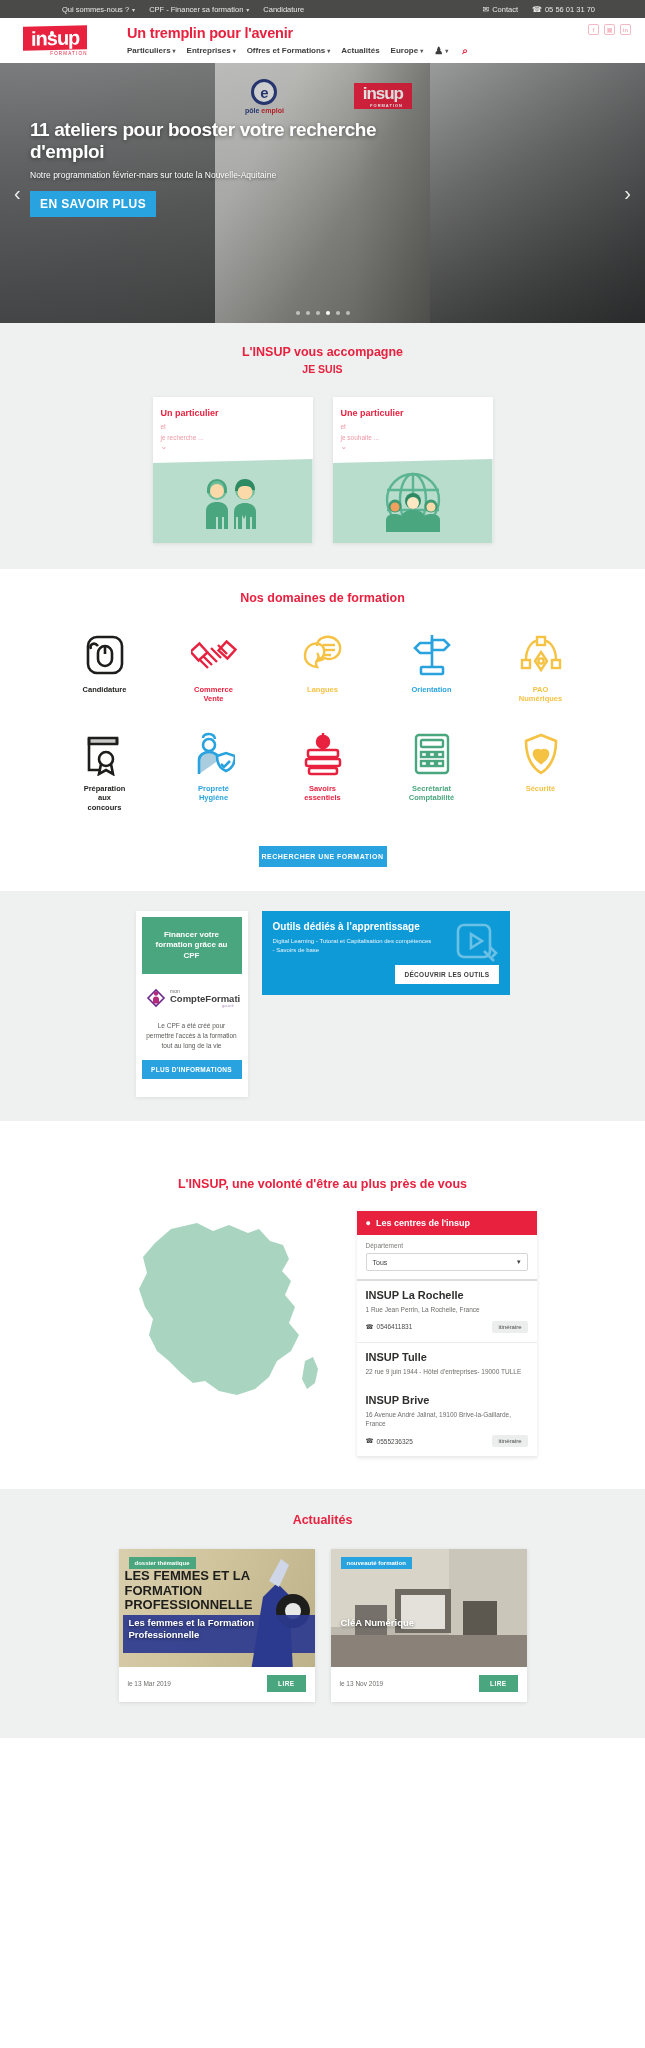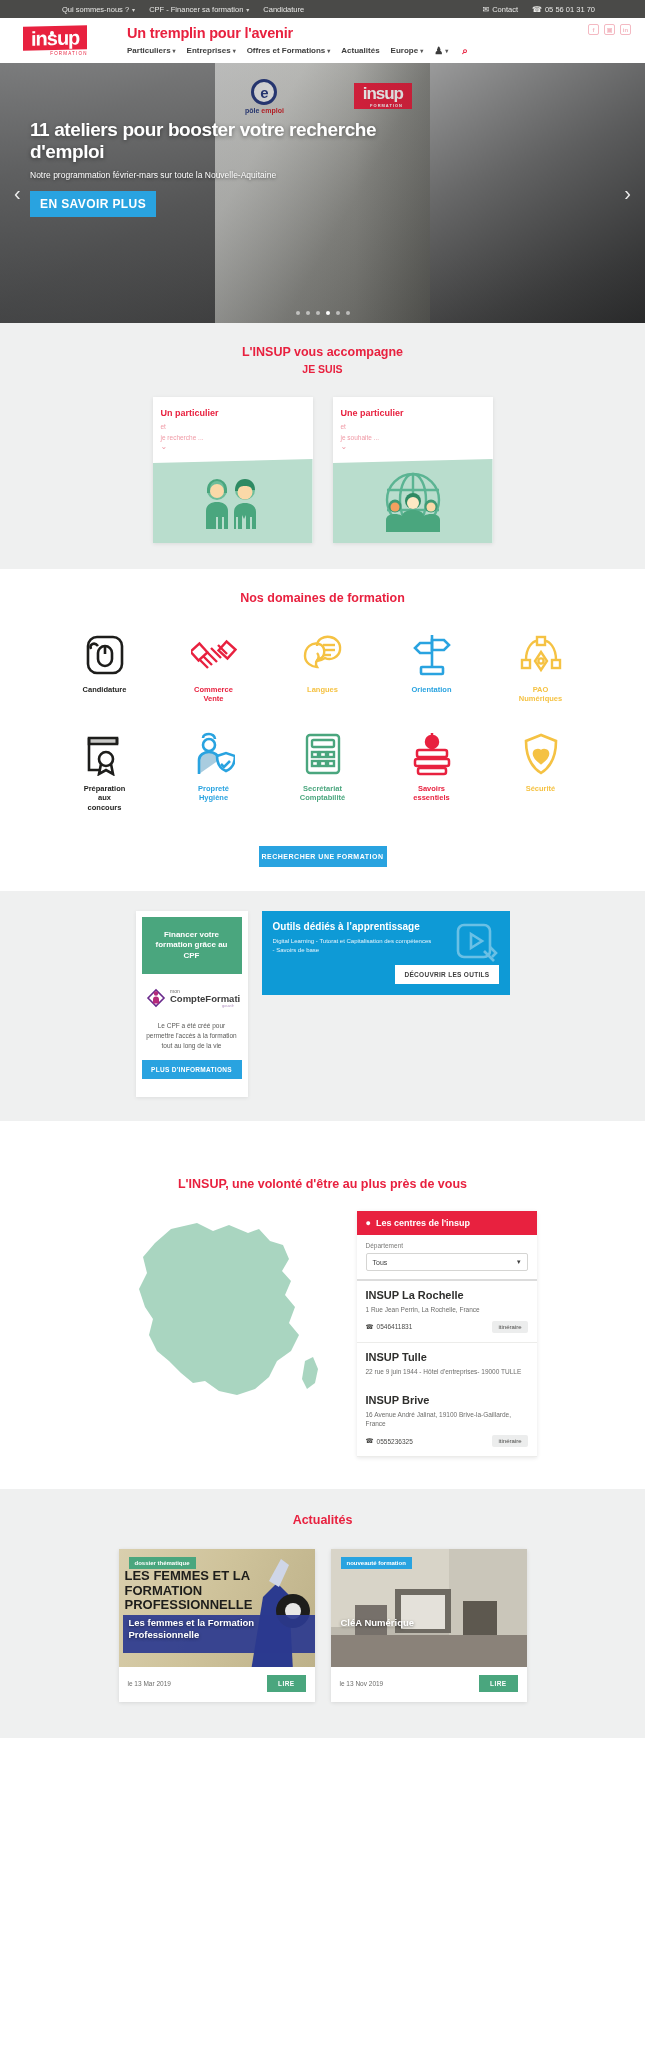--- a/index.html
+++ b/index.html
@@ -454,50 +454,50 @@
                 <path d="M24 24l9-3 9 3c0 9-4 13-9 15-5-2-9-6-9-15z" fill="#fff"></path>
                 <path d="M28 32l3 3 6-6"></path>
               </g>
             </svg>
         </div>
         <div class="dom-lb" style="color:#29a3e0; white-space:pre-line;">Propreté
 Hygiène</div>
       </div>
       <div class="dom">
         <div class="dom-ic">
+          <svg width="42" height="44" viewBox="0 0 42 44">
+              <g fill="none" stroke="#e8213f" stroke-width="2.5">
+                <path d="M21 4c-4 0-6 3-6 6s3 6 6 6 6-3 6-6-2-6-6-6z" fill="#e8213f"></path>
+                <path d="M21 4v-3"></path>
+                <rect x="6" y="18" width="30" height="7" rx="2"></rect>
+                <rect x="4" y="27" width="34" height="7" rx="2"></rect>
+                <rect x="7" y="36" width="28" height="6" rx="2"></rect>
+              </g>
+            </svg>
+        </div>
+        <div class="dom-lb" style="color:#e8213f; white-space:pre-line;">Savoirs
+essentiels</div>
+      </div>
+      <div class="dom">
+        <div class="dom-ic">
           <svg width="40" height="44" viewBox="0 0 40 44">
               <g fill="none" stroke="#4aa67e" stroke-width="2.4">
                 <rect x="4" y="3" width="32" height="38" rx="3"></rect>
                 <rect x="9" y="8" width="22" height="7" rx="1.5"></rect>
                 <rect x="9" y="20" width="6" height="5"></rect>
                 <rect x="17" y="20" width="6" height="5"></rect>
                 <rect x="25" y="20" width="6" height="5"></rect>
                 <rect x="9" y="29" width="6" height="5"></rect>
                 <rect x="17" y="29" width="6" height="5"></rect>
                 <rect x="25" y="29" width="6" height="5"></rect>
               </g>
             </svg>
         </div>
         <div class="dom-lb" style="color:#4aa67e; white-space:pre-line;">Secrétariat
 Comptabilité</div>
-      </div>
-      <div class="dom">
-        <div class="dom-ic">
-          <svg width="42" height="44" viewBox="0 0 42 44">
-              <g fill="none" stroke="#e8213f" stroke-width="2.5">
-                <path d="M21 4c-4 0-6 3-6 6s3 6 6 6 6-3 6-6-2-6-6-6z" fill="#e8213f"></path>
-                <path d="M21 4v-3"></path>
-                <rect x="6" y="18" width="30" height="7" rx="2"></rect>
-                <rect x="4" y="27" width="34" height="7" rx="2"></rect>
-                <rect x="7" y="36" width="28" height="6" rx="2"></rect>
-              </g>
-            </svg>
-        </div>
-        <div class="dom-lb" style="color:#e8213f; white-space:pre-line;">Savoirs
-essentiels</div>
       </div>
       <div class="dom">
         <div class="dom-ic">
           <svg width="40" height="44" viewBox="0 0 40 44">
               <g fill="none" stroke="#f5c243" stroke-width="2.6">
                 <path d="M20 3L5 9c0 18 7 27 15 32 8-5 15-14 15-32z"></path>
                 <path d="M20 31c-4-3-7-6-7-9a3.6 3.6 0 0 1 7-1.4A3.6 3.6 0 0 1 27 22c0 3-3 6-7 9z" fill="#f5c243"></path>
               </g>
             </svg>
         </div>

